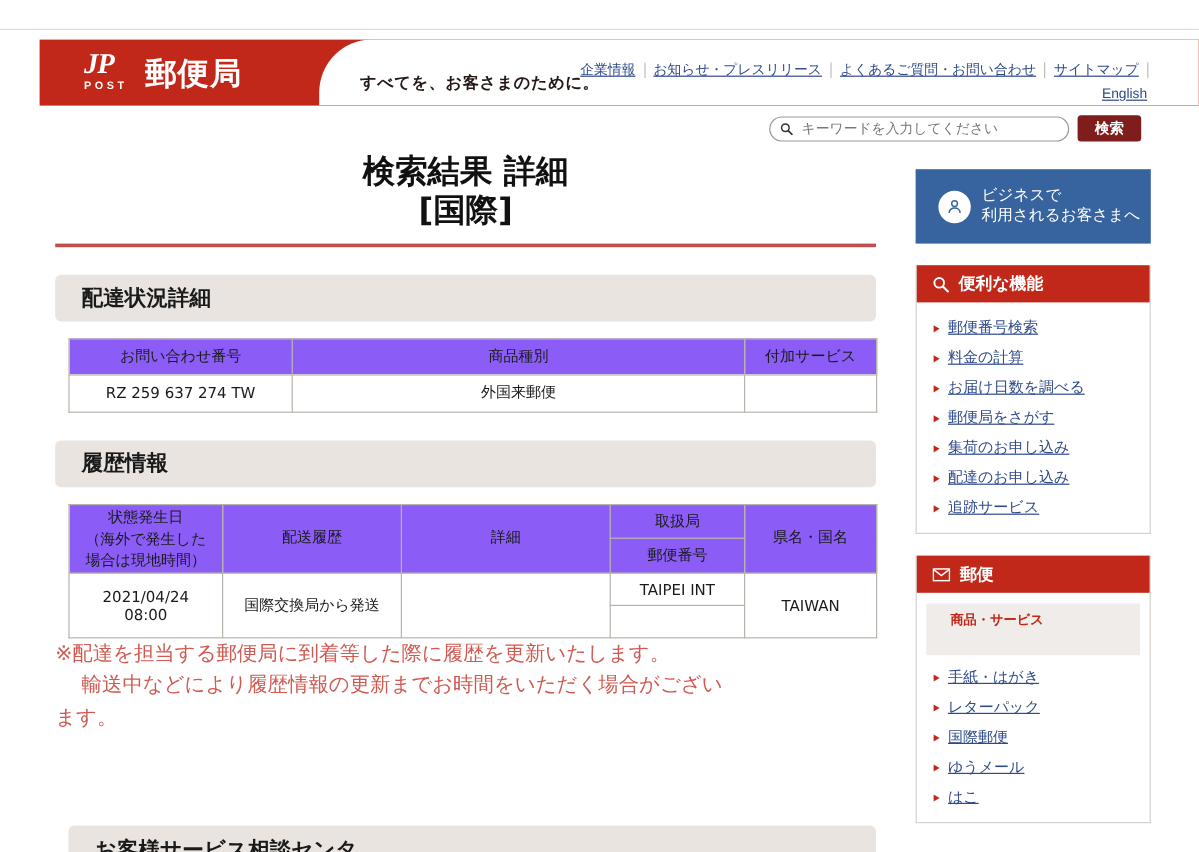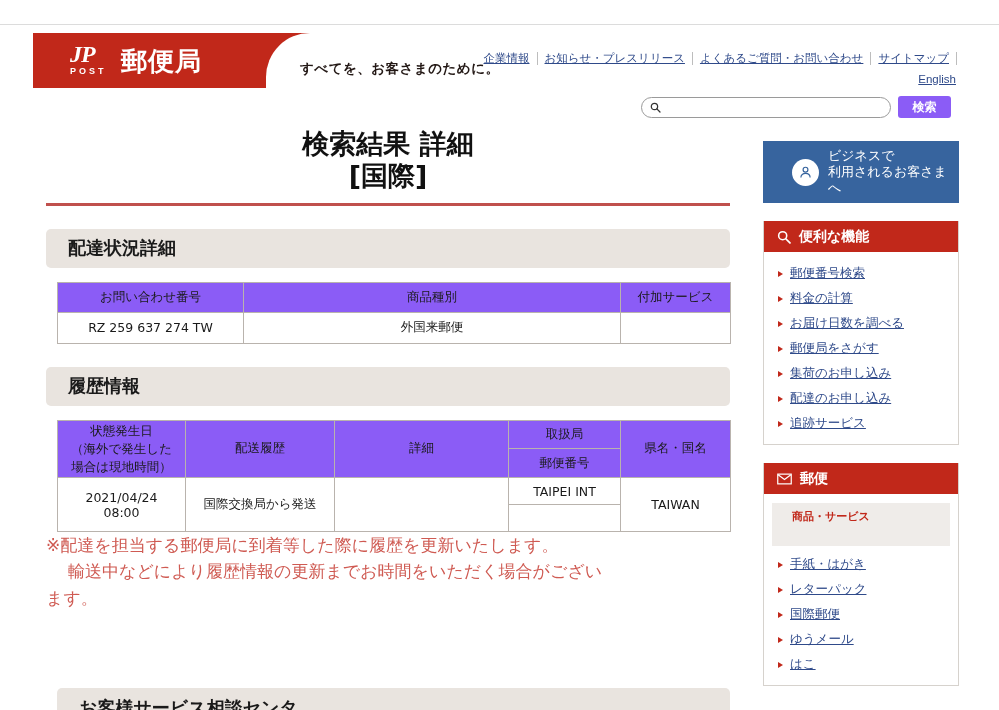--- a/index.html
+++ b/index.html
@@ -109,21 +109,21 @@
     width: 11px; height: 11px; flex: 0 0 auto;
   }
   #search-input {
     border: 0; outline: 0; background: transparent;
     font-size: 11.5px; color: #8c8c8c;
     width: 215px;
     font-family: "DejaVu Sans", sans-serif;
   }
   #search-btn {
     width: 53px; height: 22px;
-    background: #8b5cf6; color: #fff;
+    background: #7f1d1d; color: #fff;
     border: 0; border-radius: 3px;
     font-size: 12px; font-weight: bold;
     font-family: "DejaVu Sans", sans-serif;
     cursor: pointer;
   }
 
   
   #main {
     position: absolute; left: 46px; top: 128px;
     width: 684px;
@@ -199,21 +199,21 @@
   #notice .indent { display: block; text-indent: 22px; }
 
   
   #sidebar {
     position: absolute; left: 763px; top: 141px;
     width: 196px;
   }
   #biz-banner {
     height: 62px; background: #37649e;
     display: flex; align-items: center; gap: 9px;
-    padding-left: 29px;
+    padding-left: 19px;
   }
   #biz-banner .circ {
     width: 27px; height: 27px; border-radius: 50%;
     background: #fff; flex: 0 0 auto;
     display: flex; align-items: center; justify-content: center;
   }
   #biz-banner .txt {
     color: #fff; font-size: 13px; line-height: 1.25; font-weight: normal;
     font-family: "DejaVu Sans", sans-serif;
   }
@@ -291,20 +291,21 @@
 <div id="english-row">
   <a href="#">English</a>
 </div>
 
 <div id="search-row">
   <div id="search-box">
     <svg class="mag" viewBox="0 0 16 16">
       <circle cx="6.5" cy="6.5" r="4.6" fill="none" stroke="#333" stroke-width="1.8"></circle>
       <line x1="10" y1="10" x2="14.5" y2="14.5" stroke="#333" stroke-width="1.9" stroke-linecap="round"></line>
     </svg>
+    <input id="search-input" type="text" placeholder="キーワードを入力してください" style="">
   </div>
   <button id="search-btn">検索</button>
 </div>
 
 <div id="main">
 
   <div id="page-title">
     <div>検索結果 詳細</div>
     <div>[国際]</div>
   </div>

